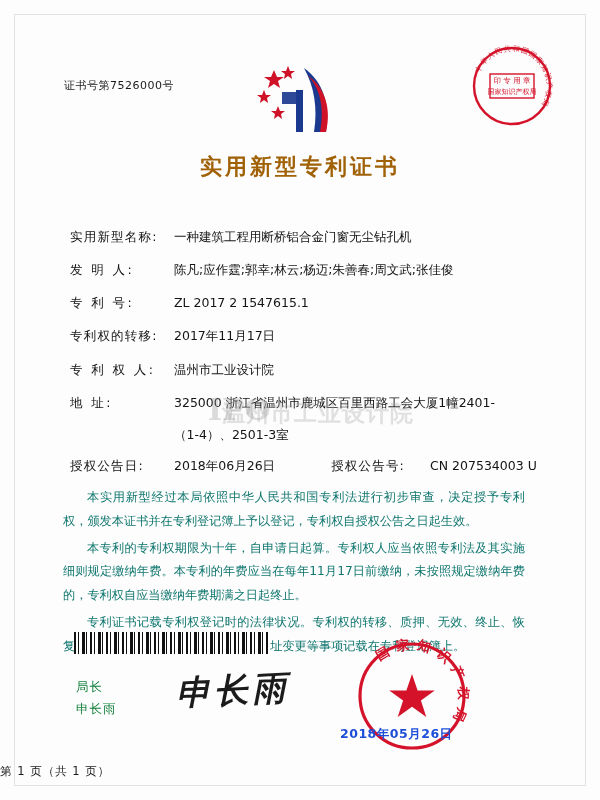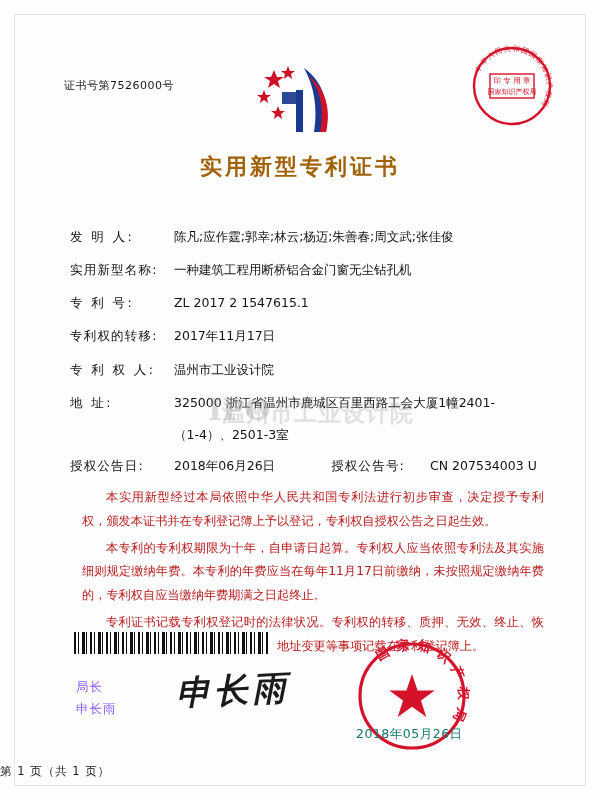--- a/index.html
+++ b/index.html
@@ -138,26 +138,26 @@
     font-weight: bold;
     color: rgba(150,150,150,0.33);
     letter-spacing: 0px;
     font-family: "DejaVu Serif", "Liberation Serif", serif;
     margin-left: 40px;
   }
 
   
   .body-text {
     position: absolute;
-    left: 82px;
+    left: 63px;
     top: 486px;
     width: 462px;
     font-size: 12.2px;
     line-height: 1.95;
-    color: #b91c1c;
+    color: #0f766e;
     text-align: justify;
   }
   .body-text p {
     margin: 0 0 3px 0;
     text-indent: 24px;
   }
 
   
   .barcode {
     position: absolute;
@@ -179,21 +179,21 @@
   }
 
   
   .sig-block {
     position: absolute;
     left: 76px;
     top: 676px;
     font-size: 12.5px;
     line-height: 1.75;
     letter-spacing: 1px;
-    color: #8b5cf6;
+    color: #15803d;
   }
   .handwriting {
     position: absolute;
     left: 176px;
     top: 668px;
     font-family: "DejaVu Serif", "Liberation Serif", serif;
     font-size: 34px;
     font-style: italic;
     font-weight: bold;
     color: #1b1b1b;
@@ -203,26 +203,27 @@
 
   .seal-bottom {
     position: absolute;
     left: 348px;
     top: 632px;
     width: 128px;
     height: 128px;
   }
   .seal-date {
     position: absolute;
-    left: 356px;
+    left: 340px;
     top: 726px;
     font-size: 12.5px;
-    color: #0f766e;
+    color: #1d4ed8;
     letter-spacing: 0.5px;
     white-space: nowrap;
+    font-weight: bold;
   }
 
   .page-footer {
     position: absolute;
     left: 0;
     right: 0;
     top: 764px;
     text-align: left;
     font-size: 11.5px;
     color: #1b1b1b;
@@ -263,27 +264,27 @@
       <text x="46" y="43" text-anchor="middle" font-size="7.5" fill="#d4132a">印 专 用 章</text>
       <text x="46" y="54" text-anchor="middle" font-size="7" fill="#d4132a">国家知识产权局</text>
     </svg>
   </div>
 
   <div class="doc-title">实用新型专利证书</div>
 
   <div class="fields">
 
     <div class="field-row">
+      <div class="field-label wide">实用新型名称:</div>
+      <div class="field-value">一种建筑工程用断桥铝合金门窗无尘钻孔机</div>
+    </div>
+
+    <div class="field-row">
       <div class="field-label">发 明 人:</div>
       <div class="field-value">陈凡;应作霆;郭幸;林云;杨迈;朱善春;周文武;张佳俊</div>
-    </div>
-
-    <div class="field-row">
-      <div class="field-label wide">实用新型名称:</div>
-      <div class="field-value">一种建筑工程用断桥铝合金门窗无尘钻孔机</div>
     </div>
 
     <div class="field-row">
       <div class="field-label">专 利 号:</div>
       <div class="field-value">ZL 2017 2 1547615.1</div>
     </div>
 
     <div class="field-row">
       <div class="field-label wide">专利权的转移:</div>
       <div class="field-value">2017年11月17日</div>

